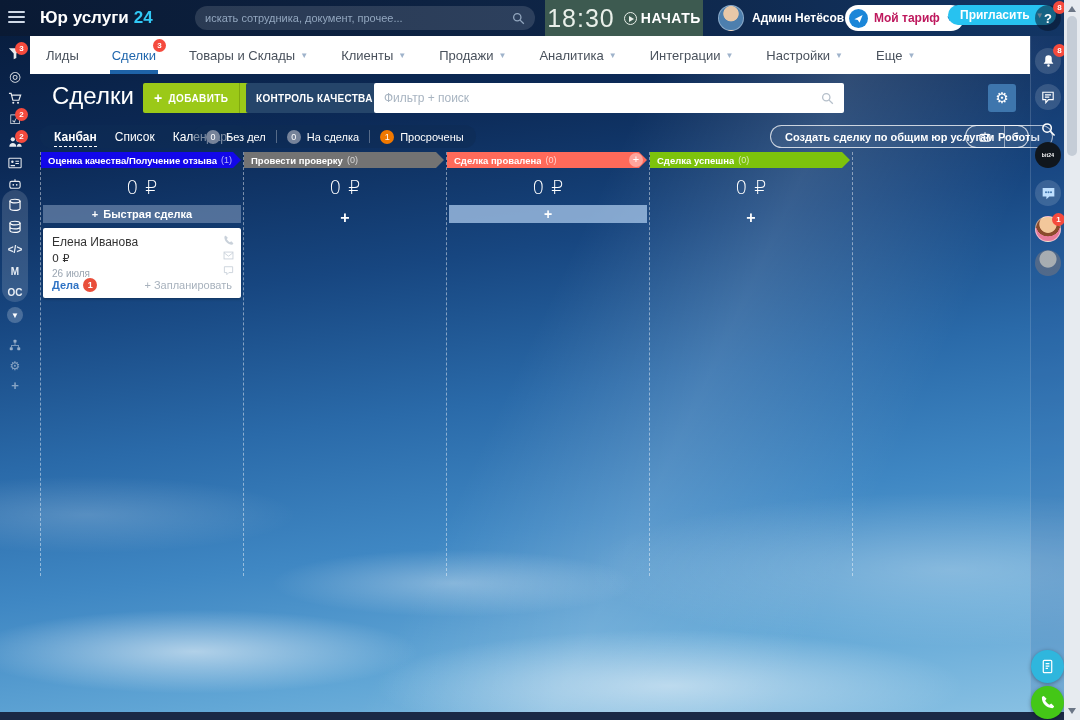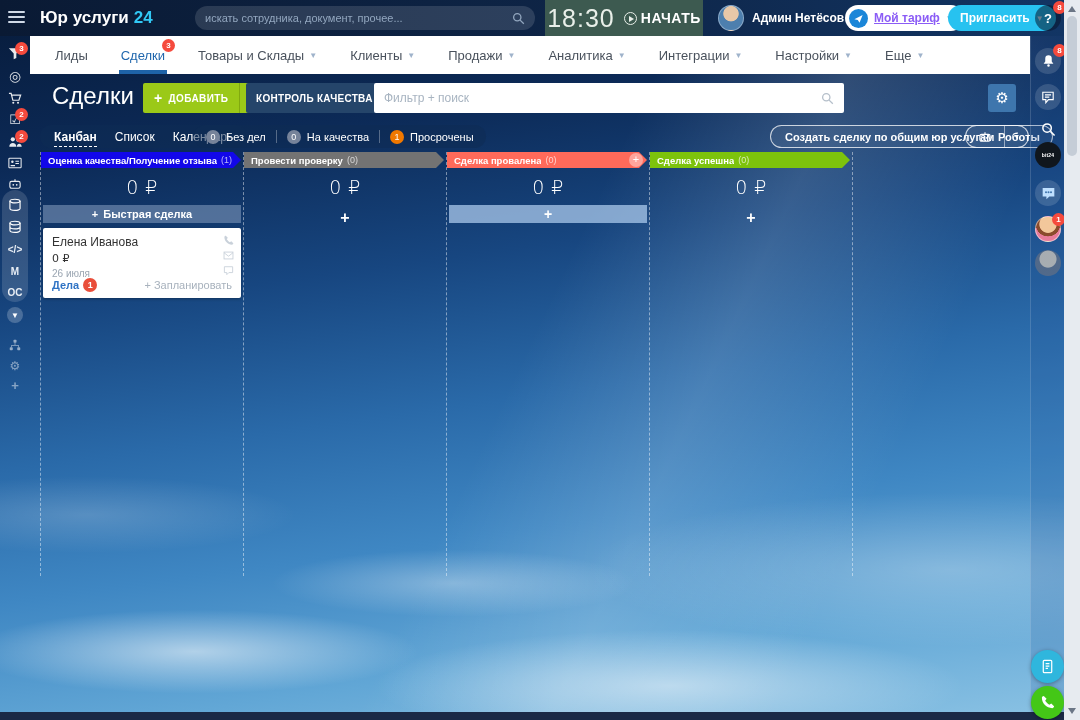--- a/index.html
+++ b/index.html
@@ -38,33 +38,33 @@
   .play-circle:after { content:""; position:absolute; left:4px; top:3px; border-left:5px solid #e9efe9; border-top:3px solid transparent; border-bottom:3px solid transparent; }
   .top-user { position:absolute; left:718px; top:5px; height:26px; display:flex; align-items:center; gap:8px; cursor:pointer; }
   .avatar-sm { width:26px; height:26px; border-radius:50%;
     background:radial-gradient(circle at 50% 35%, #e8c8a8 0 38%, #5d88b4 40% 70%, #3b6род 100%), #4d7fae;
     background:radial-gradient(circle at 50% 32%, #e8c8a8 0 36%, #4d7fae 40%); border:1px solid rgba(255,255,255,.35); }
   .top-user .uname { color:#fff; font-size:12px; font-weight:bold; }
   .chev { font-size:8px; color:#9fb3cb; }
   .tariff { position:absolute; left:845px; top:5px; height:26px; padding:0 10px 0 4px; background:#fff; border-radius:13px;
     display:flex; align-items:center; gap:6px; cursor:pointer; }
   .rocket { width:19px; height:19px; border-radius:50%; background:#1b86d8; display:flex; align-items:center; justify-content:center; }
-  .tariff .tlabel { color:#8b5cf6; font-size:12px; font-weight:bold;text-decoration:underline; }
+  .tariff .tlabel { color:#be185d; font-size:12px; font-weight:bold; }
   .tariff .chev { color:#1770b8; }
-  .invite { position:absolute; left:948px; top:5px; height:26px; padding:0 12px; background:#27c2f0; border-radius:13px;
+  .invite { position:absolute; left:948px; top:5px; height:20px; padding:0 12px; background:#27c2f0; border-radius:13px;
     display:flex; align-items:center; gap:6px; color:#fff; font-size:12px; font-weight:bold; cursor:pointer; }
   .invite .chev { color:#e2f7ff; }
   .help-btn { position:absolute; left:1035px; top:5px; width:26px; height:26px; border-radius:50%;
     background:rgba(8,22,44,.55); color:#fff; font-weight:bold; font-size:13px; display:flex; align-items:center; justify-content:center; cursor:pointer; }
   .badge { position:absolute; top:-4px; right:-5px; min-width:13px; height:13px; padding:0 3px; border-radius:7px;
     background:#f54a3d; color:#fff; font-size:8px; font-weight:bold; display:flex; align-items:center; justify-content:center; }
 
   
   .navbar { position:absolute; left:30px; top:36px; width:1000px; height:38px; background:#fff; z-index:25;
-    display:flex; align-items:center; padding-left:25px; gap:33px; }
+    display:flex; align-items:center; padding-left:16px; gap:33px; }
   .nav-item { position:relative; font-size:13px; color:#49515c; cursor:pointer; display:flex; align-items:center; gap:5px; height:38px; }
   .nav-item.active { color:#1f66ad; }
   .nav-item .underline { position:absolute; left:-2px; right:-2px; bottom:0; height:4px; background:#1e63a8; }
   .nav-item .nbadge { position:absolute; top:3px; right:-10px; }
 
   
   .page-title { position:absolute; left:52px; top:82px; color:#fff; font-size:24px; font-weight:400; z-index:5; display:flex; align-items:center; gap:10px; }
   .star { font-size:17px; color:rgba(255,255,255,.75); cursor:pointer; }
   .btn-add { position:absolute; left:143px; top:83px; height:30px; background:#9bc918; border-radius:2px;
     display:flex; align-items:stretch; cursor:pointer; z-index:5; }
@@ -289,21 +289,21 @@
   <span class="view-tab">Календарь</span>
 </div>
 <div class="pill counters-pill">
   <span class="counter">
       <span class="cnt-circle">0</span>
       <span>Без дел</span>
     </span>
   <span class="vdiv"></span>
   <span class="counter">
       <span class="cnt-circle">0</span>
-      <span>На качества</span>
+      <span>На сделка</span>
     </span>
   <span class="vdiv"></span>
   <span class="counter">
       <span class="cnt-circle hot">1</span>
       <span>Просрочены</span>
     </span>
 </div>
 <div class="pill right-pill create-pill">
   <span class="txt">Создать сделку по общим юр услугам</span>
   <span class="split">▼</span>

